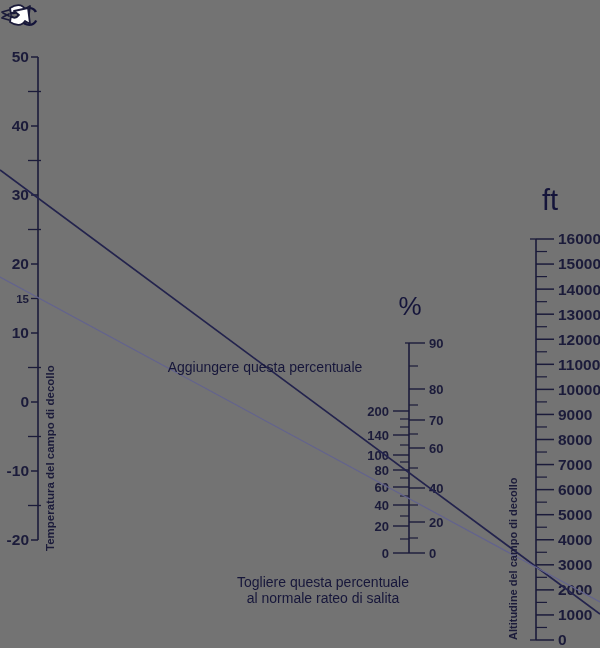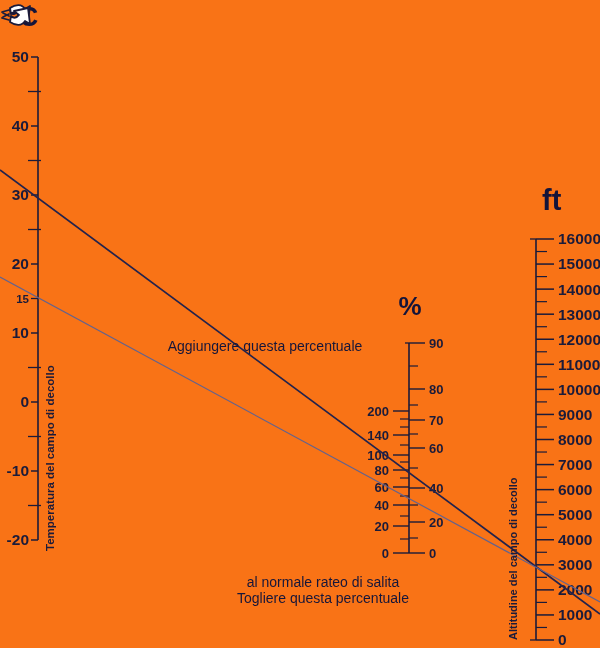--- a/index.html
+++ b/index.html
@@ -1,32 +1,32 @@
 <!DOCTYPE html>
 <html><head>
 <meta charset="utf-8">
 <style>
   html,body{margin:0;padding:0;background:#fff;}
   .stage{
-    position:relative;width:600px;height:648px;background:#f97316;overflow:hidden;
+    position:relative;width:600px;height:648px;background:#737373;overflow:hidden;
     font-family:"Liberation Sans","DejaVu Sans",sans-serif;color:#1b1b3a;
   }
   .stage svg{position:absolute;left:0;top:0;}
-  .unit-title{position:absolute;font-weight:700;color:#14143a;letter-spacing:0;}
+  .unit-title{position:absolute;font-weight:400;color:#14143a;letter-spacing:0;}
   .t-c{left:8px;top:2px;font-size:27px;}
   .t-p{left:386px;top:291px;width:48px;text-align:center;font-size:26px;}
   .t-f{left:542px;top:184px;font-size:29px;}
   .vlabel{
     position:absolute;writing-mode:vertical-rl;transform:rotate(180deg);
     font-size:11.5px;font-weight:700;color:#1b1b3a;text-align:center;white-space:nowrap;
   }
   .vl-temp{left:44px;top:358px;height:200px;}
   .vl-alt{left:507px;top:474px;height:170px;font-size:11px;}
   .ann{position:absolute;text-align:center;font-size:14px;line-height:16px;color:#16163a;}
-  .ann-1{left:150px;top:338px;width:230px;}
+  .ann-1{left:150px;top:359px;width:230px;}
   .ann-2{left:212px;top:574px;width:222px;}
   .arrow{position:absolute;}
   .ar-1{left:358px;top:355px;}
   .ar-2{left:407px;top:565px;}
 </style>
 </head>
 <body>
 
 <div class="stage">
 
@@ -163,22 +163,22 @@
   <div class="unit-title t-p">%</div>
   <div class="unit-title t-f">ft</div>
 
   <div class="vlabel vl-temp">Temperatura del campo di decollo</div>
   <div class="vlabel vl-alt">Altitudine del campo di decollo</div>
 
   <div class="ann ann-1">
     <div>Aggiungere questa percentuale</div>
   </div>
   <div class="ann ann-2">
+    <div>Togliere questa percentuale</div>
     <div>al normale rateo di salita</div>
-    <div>Togliere questa percentuale</div>
   </div>
 
   <svg class="arrow ar-1" width="36" height="36" viewBox="0 0 36 36">
     <path d="M2 12 L9 10 M3 17 L9 14" fill="none" stroke="#1b1b3a" stroke-width="1.8" stroke-linecap="round"></path>
     <path d="M10 8 C16 4 22 4 25 9 L30 6 L28 22 L14 19 L19 15 C16 11 13 12 11 14 Z" fill="#ffffff" stroke="#1b1b3a" stroke-width="1.8" stroke-linejoin="round"></path>
   </svg>
   <svg class="arrow ar-2" width="36" height="30" viewBox="0 0 36 30">
     <path d="M2 18 L9 20 M3 13 L9 16" fill="none" stroke="#1b1b3a" stroke-width="1.8" stroke-linecap="round"></path>
     <path d="M10 22 C16 26 22 26 25 21 L30 24 L28 8 L14 11 L19 15 C16 19 13 18 11 16 Z" fill="#ffffff" stroke="#1b1b3a" stroke-width="1.8" stroke-linejoin="round"></path>
   </svg>

